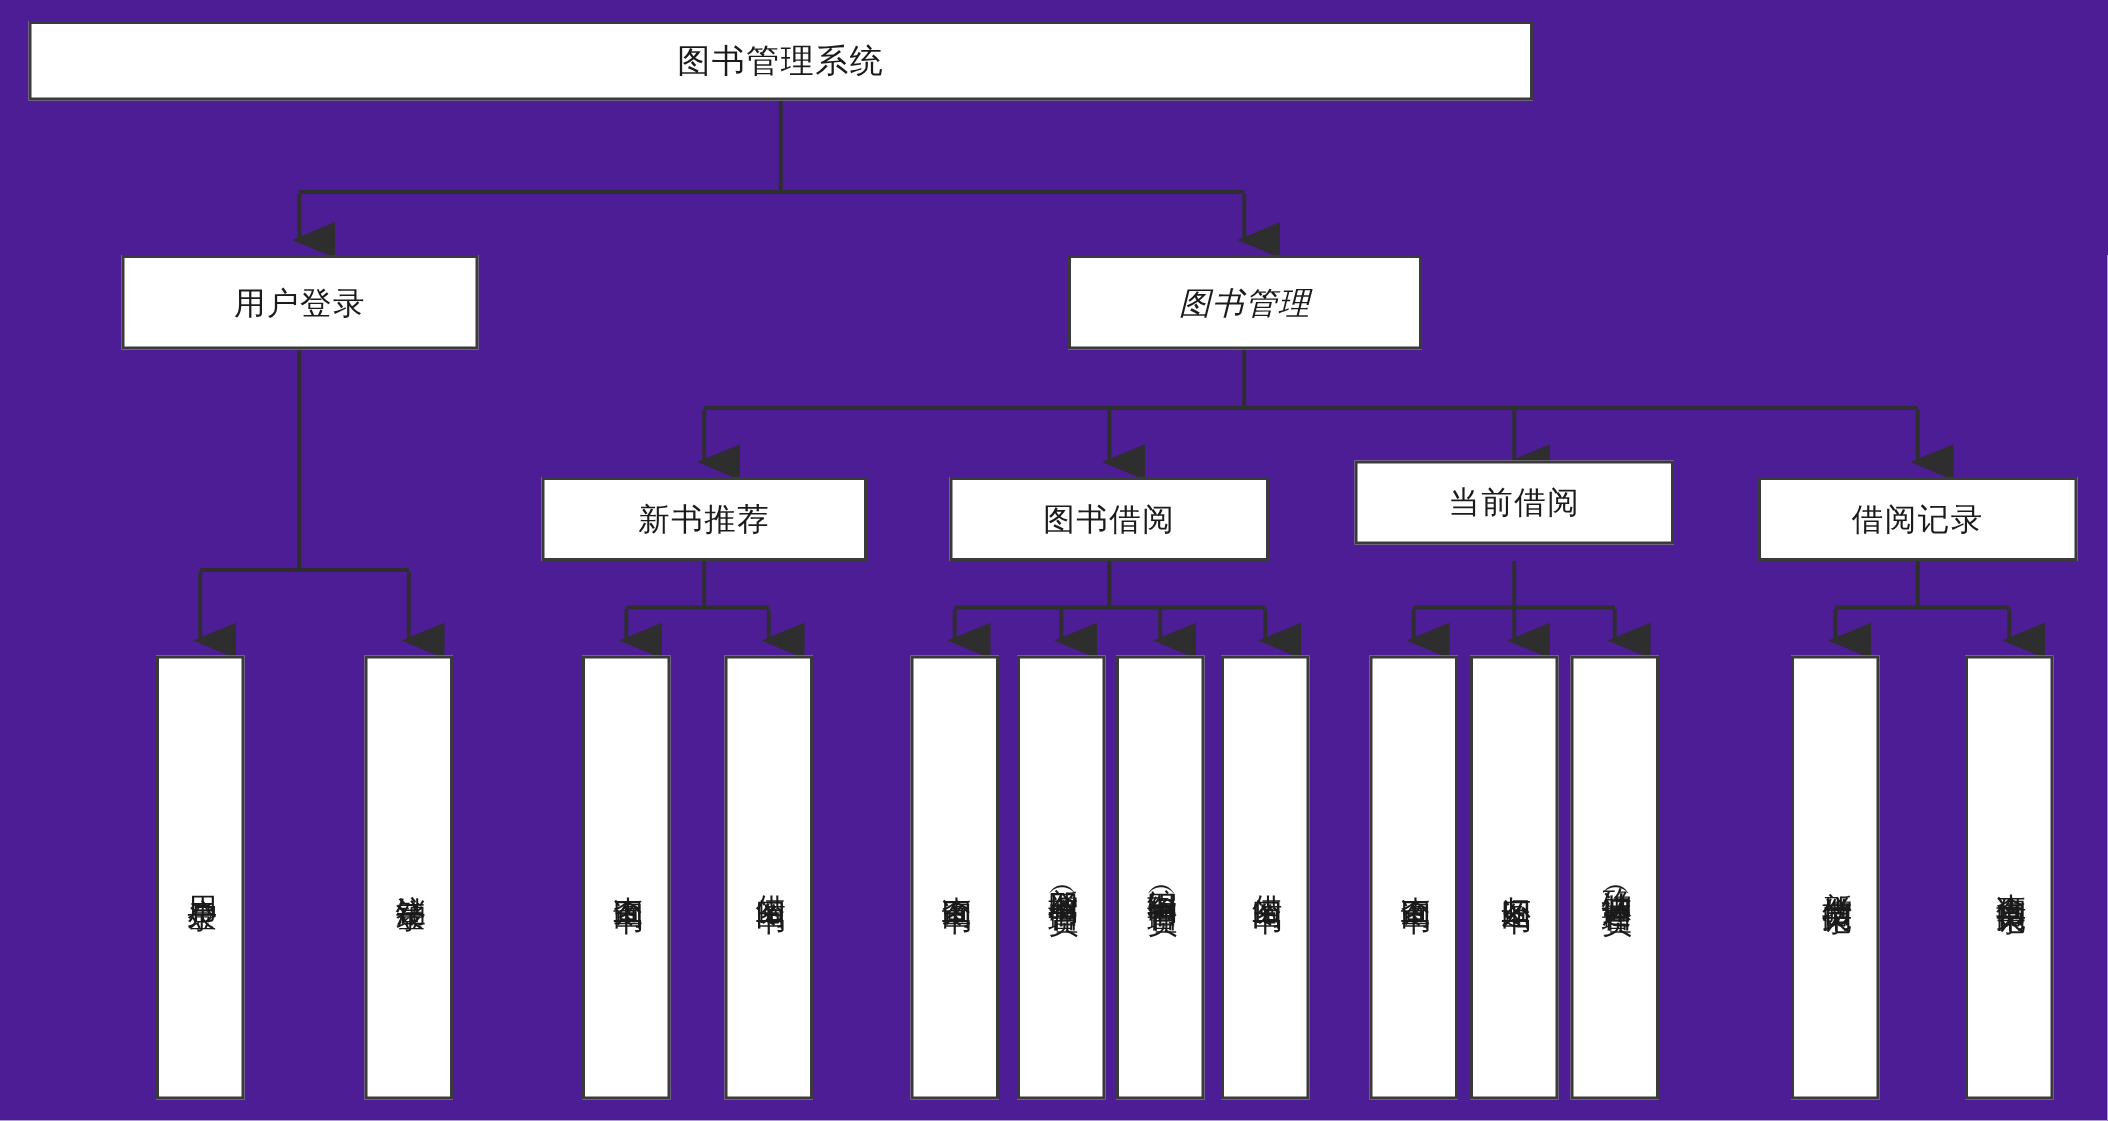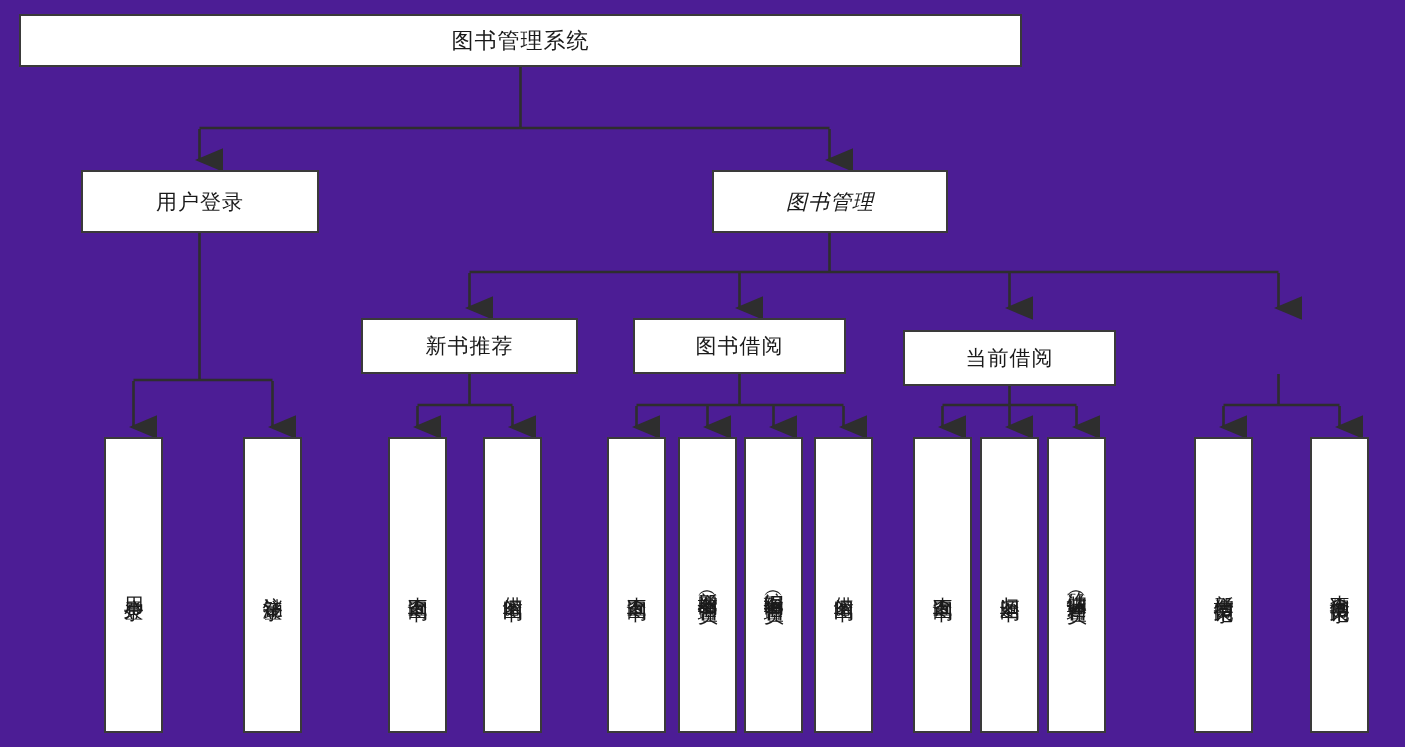--- a/index.html
+++ b/index.html
@@ -134,22 +134,25 @@
   <div class="node horiz" style="left: 712px; top: 170px; width: 236px; height: 63px; font-style: italic;">
     <span class="hlabel">图书管理</span>
   </div>
 
   <div class="node horiz" style="left: 361px; top: 318px; width: 217px; height: 56px;">
     <span class="hlabel">新书推荐</span>
   </div>
   <div class="node horiz" style="left: 633px; top: 318px; width: 213px; height: 56px;">
     <span class="hlabel">图书借阅</span>
   </div>
-  <div class="node horiz" style="left: 903px; top: 330px; width: 213px; height: 56px;">
+  <div class="node horiz" style="left: 903px; top: 307px; width: 213px; height: 56px;">
     <span class="hlabel">当前借阅</span>
+  </div>
+  <div class="node horiz" style="left: 1172px; top: 318px; width: 213px; height: 56px;">
+    <span class="hlabel">借阅记录</span>
   </div>
 
   <div class="node vert" style="left: 104px; top: 437px; width: 59px; height: 296px;">
     <span class="vlabel">用户登录</span>
   </div>
   <div class="node vert" style="left: 243px; top: 437px; width: 59px; height: 296px;">
     <span class="vlabel">注销登录</span>
   </div>
   <div class="node vert" style="left: 388px; top: 437px; width: 59px; height: 296px;">
     <span class="vlabel">查询图书</span>

